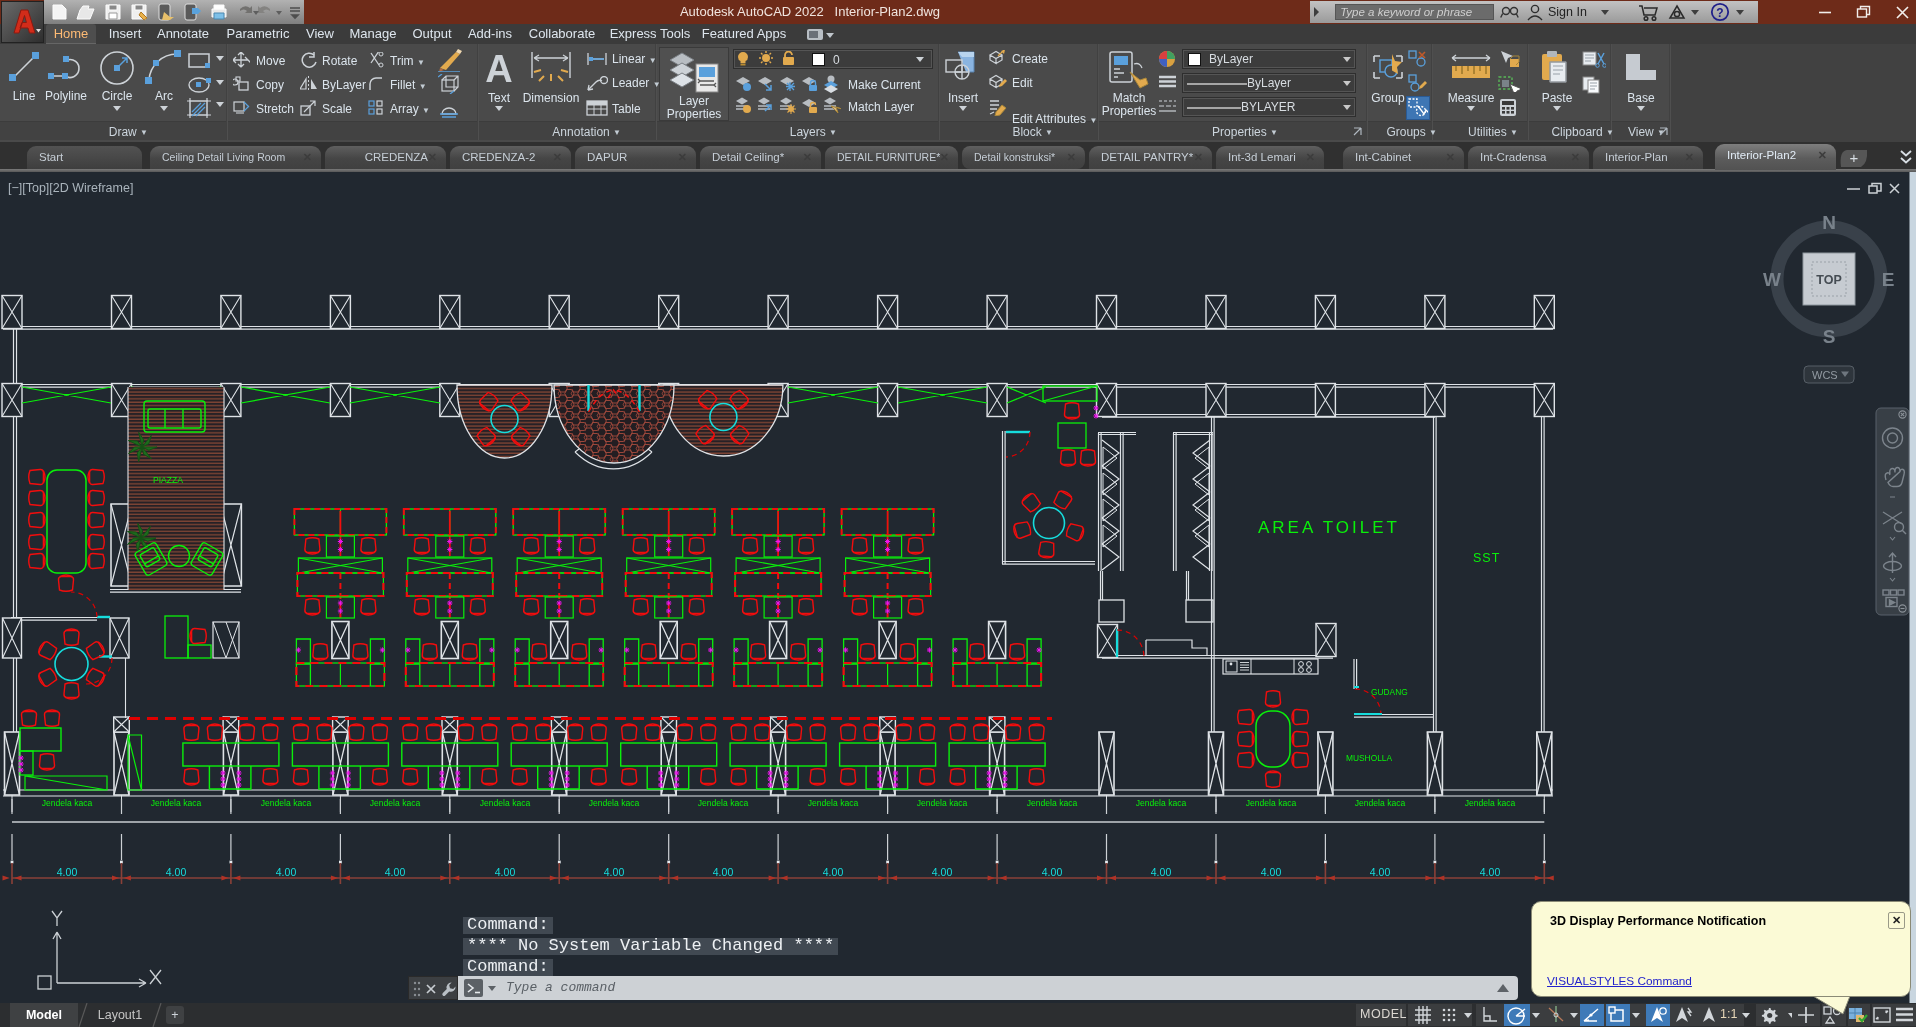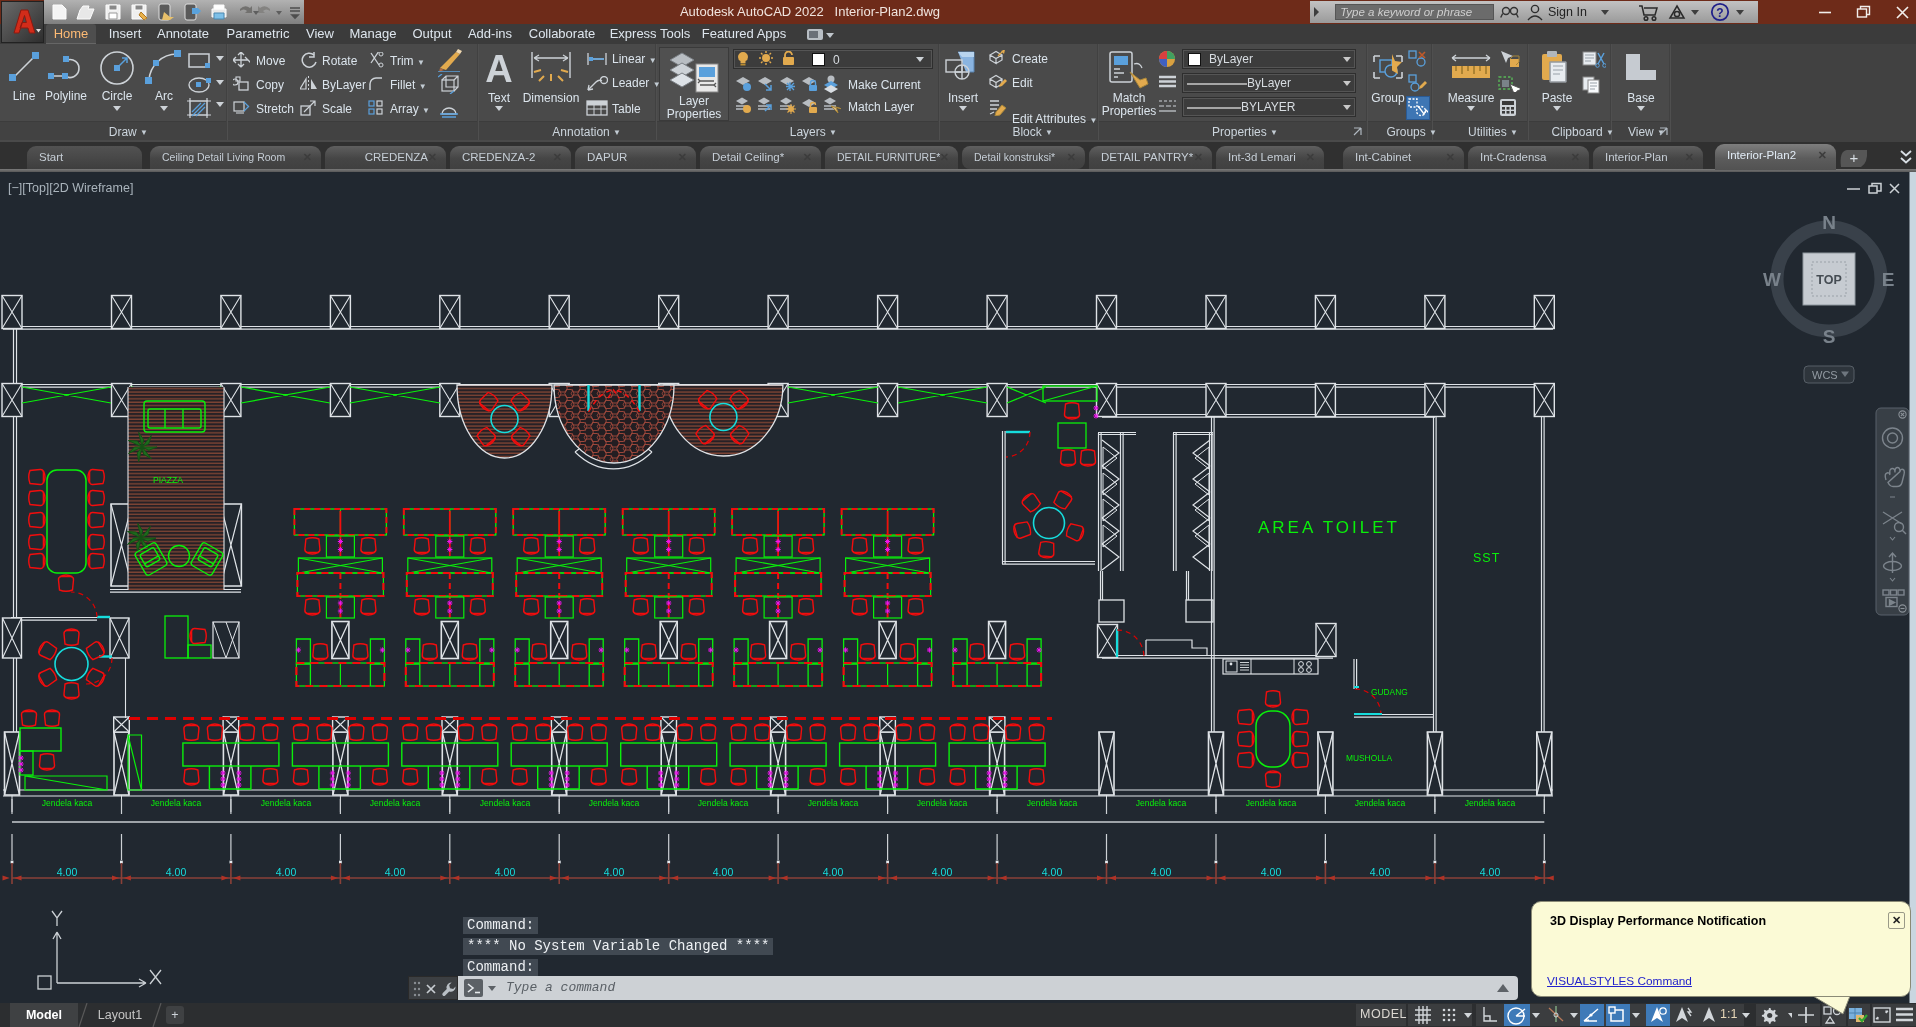--- a/index.html
+++ b/index.html
@@ -50,21 +50,21 @@
 #filetabs .bstrip { position:absolute; left:0; bottom:0; width:1916px; height:3px; background:linear-gradient(#7a7a7a,#585858); }
 .ftab { position:absolute; top:4px; height:23px; background:linear-gradient(#5f5f5f,#454545 55%,#404040);
   border-radius:9px 9px 0 0; color:#c6ced6; font-size:11.5px; line-height:23px; }
 .ftab .lbl { position:absolute; left:12px; right:18px; top:0; white-space:nowrap; overflow:hidden; }
 .ftab .x { position:absolute; right:9px; top:0; color:#3c3c3c; font-size:11px; font-weight:bold; }
 .ftab.active { background:linear-gradient(#7e7e7e,#5c5c5c 55%,#525252); color:#e2ecf6; z-index:5; top:2px; height:26px; }
 .ftab.start { background:linear-gradient(#525252,#3e3e3e); }
 
 
 .cmdline { position:absolute; left:463px; height:17px; background:rgba(96,104,114,0.52);
-  color:#eef1f4; font-family:"Liberation Mono", monospace; font-size:14px; line-height:16px; padding:0 4px; white-space:pre;}
+  color:#eef1f4; font-family:"Liberation Mono", monospace; font-size:17px; line-height:16px; padding:0 4px; white-space:pre;}
 #cmdbar { position:absolute; left:408px; top:976px; width:1110px; height:24px; }
 #cmdbar .grip { position:absolute; left:0; top:0; width:50px; height:24px; background:#3c3f42; border:1px solid #2a2a2a; }
 #cmdbar .input { position:absolute; left:50px; top:0; width:1060px; height:24px; background:#cdd1d5;
   border-radius:0 4px 4px 0; color:#5a6066; font-family:"Liberation Mono", monospace; font-style:italic; font-size:13px; line-height:23px; }
 
 
 #notif { position:absolute; left:1531px; top:901px; width:380px; height:96px; background:#fbfad6;
   border:1px solid #8a8a76; border-radius:10px; color:#101010; z-index:40; }
 #notif .t { position:absolute; left:18px; top:12px; font-size:12.5px; font-weight:bold; color:#000; }
 #notif .b { position:absolute; left:15px; top:34px; font-size:11.8px; line-height:16px; color:#141414; white-space:nowrap; }

